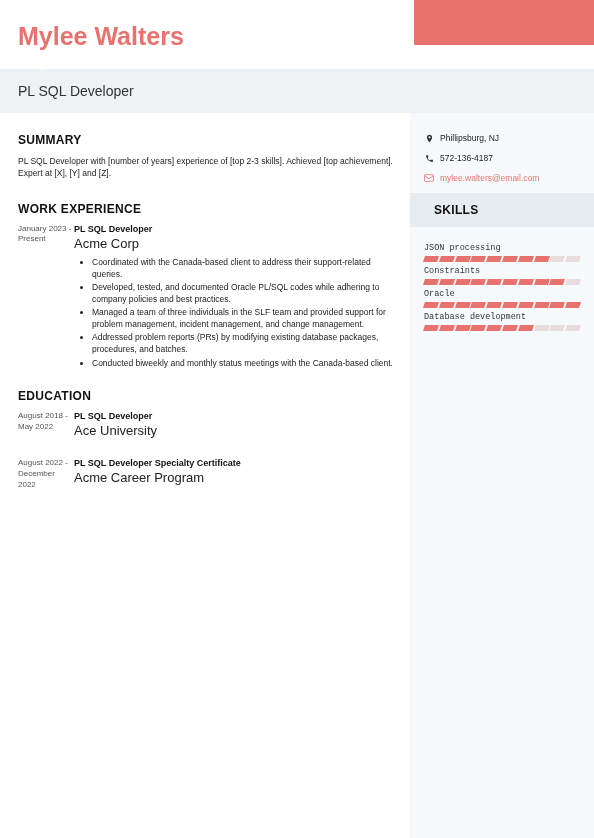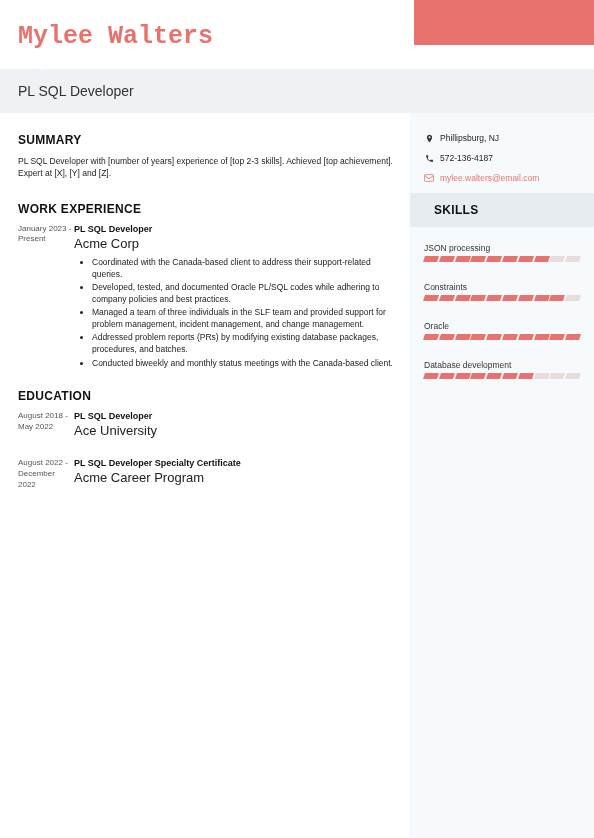--- a/index.html
+++ b/index.html
@@ -17,21 +17,20 @@
     right: 0;
     width: 180px;
     height: 45px;
     background: #e8736e;
   }
   .name {
     font-size: 25px;
     font-weight: 600;
     color: #e8736e;
     padding: 22px 0 18px 18px;
-    font-family: Liberation Mono, monospace;
   }
   .notch {
     position: absolute;
     top: 56px;
     left: 36px;
     width: 12px;
     height: 12px;
     background: #fff;
     transform: rotate(45deg);
   }
@@ -119,21 +118,22 @@
     justify-content: center;
   }
   .contact-row.email .icon svg { stroke: #e8736e; }
   .skills-head {
     background: #e6ecef;
     margin: 8px -14px 16px -14px;
     padding: 10px 24px;
   }
   .skills-head h2 { margin: 0; }
   .skill {
-    margin-bottom: 20px;
+    margin-bottom: 4px;
+    font-family: Liberation Mono, monospace;
   }
   .skill-name {
     font-size: 8.5px;
     color: #333;
     margin-bottom: 3px;
   }
   .bar-row {
     display: flex;
     gap: 2px;
   }

